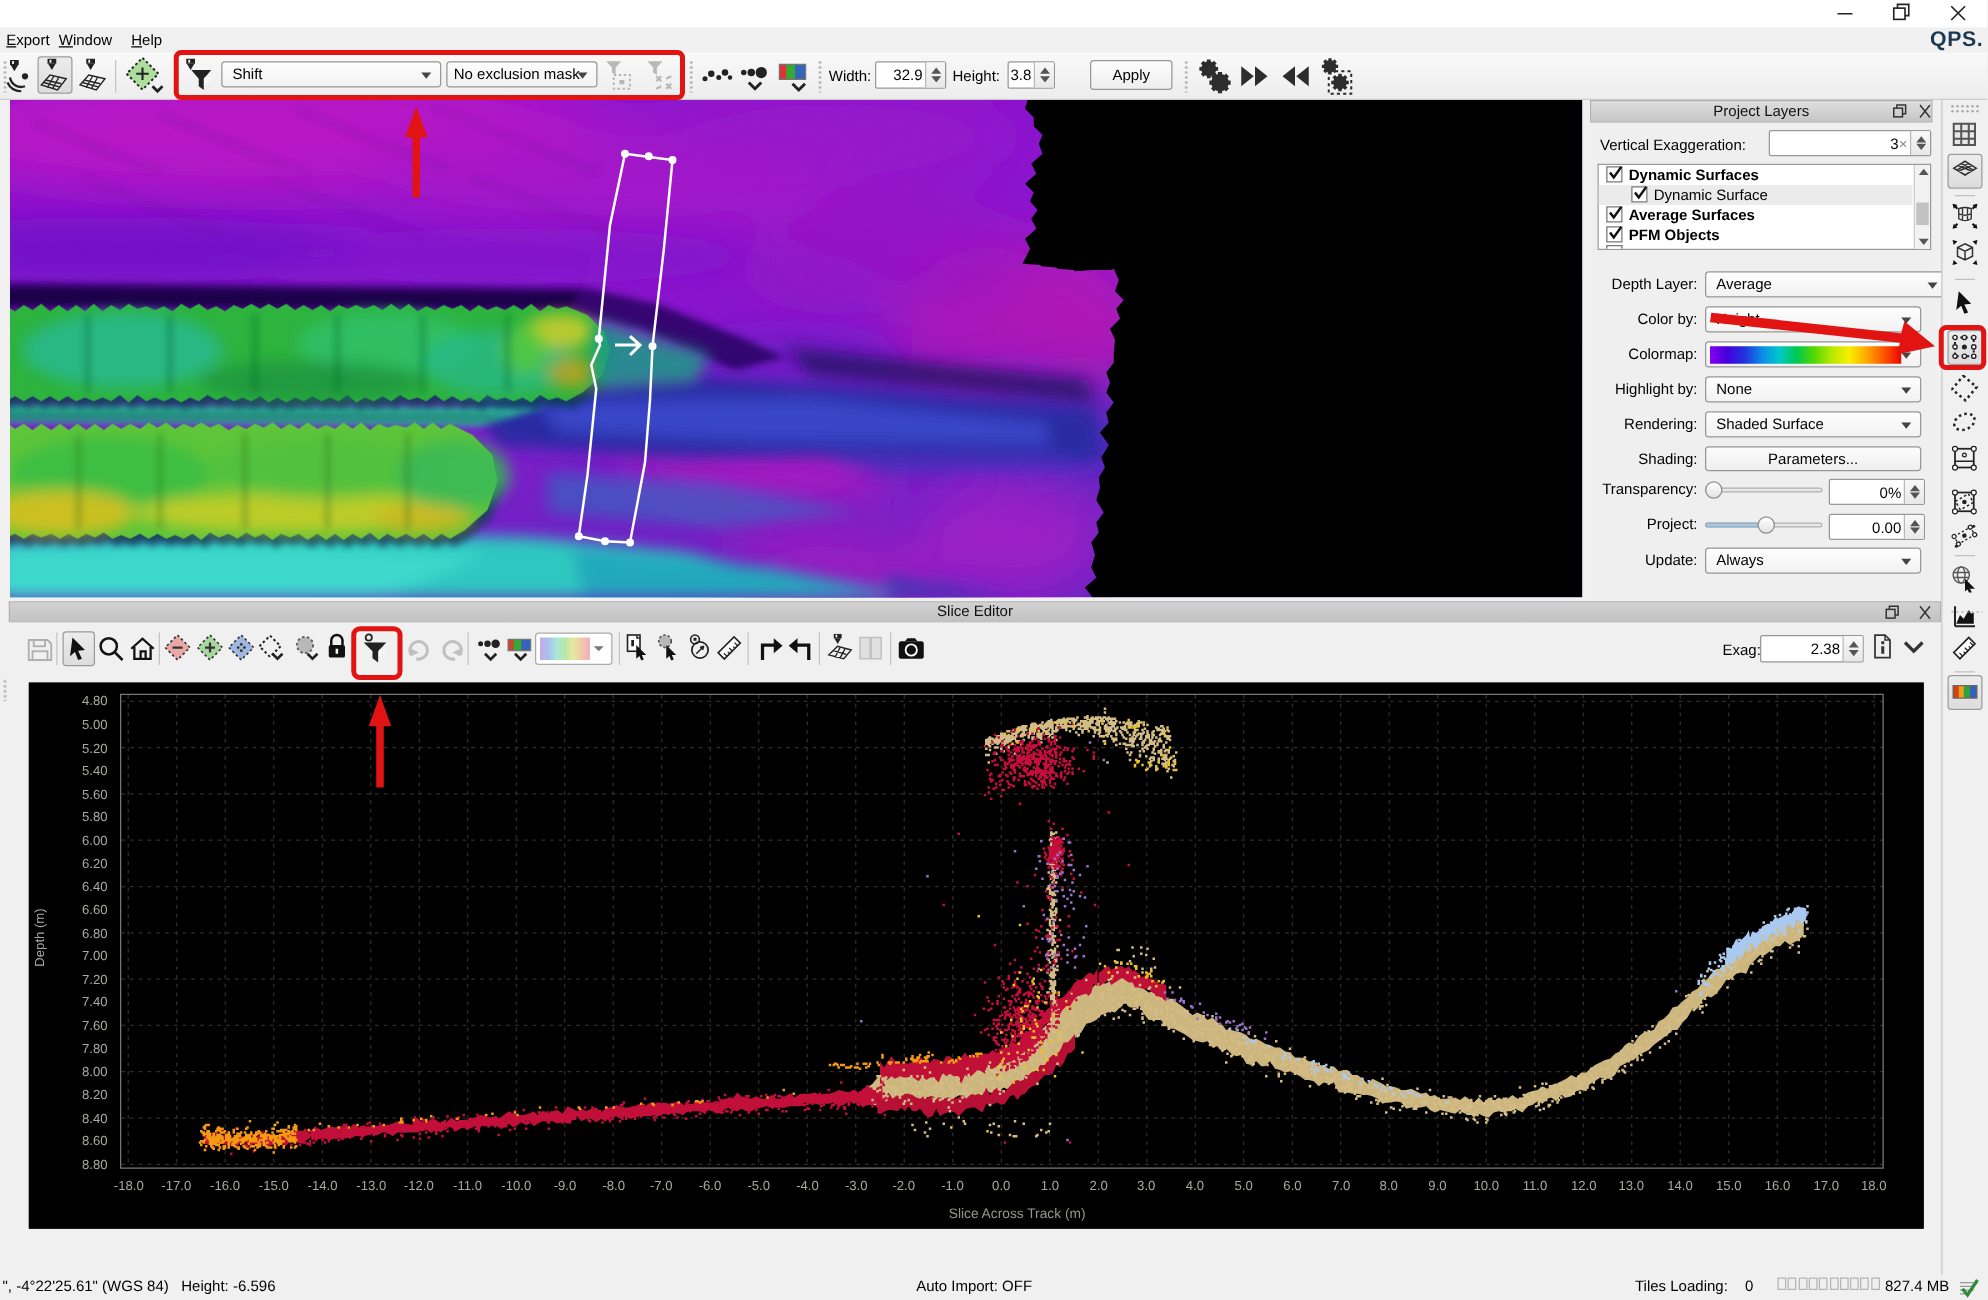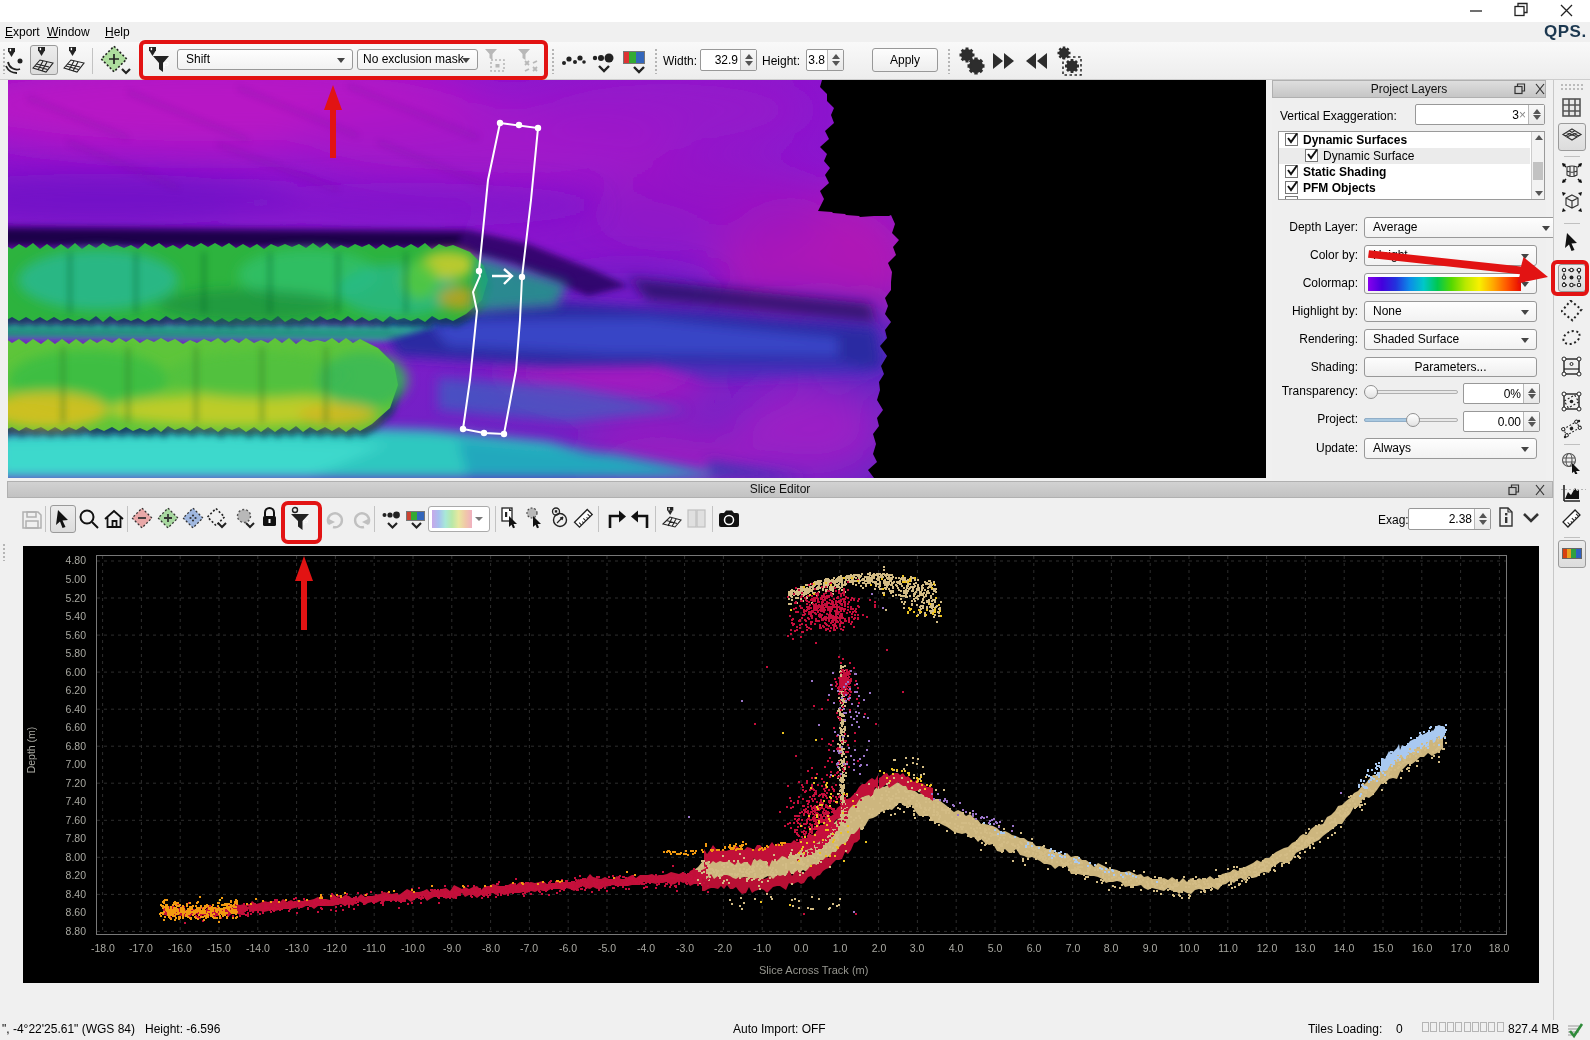--- a/index.html
+++ b/index.html
@@ -330,21 +330,21 @@
     <svg width="13" height="14">
       <path d="M2 6 L5 10 L11 1.5" stroke="#111" stroke-width="2" fill="none"></path>
     </svg>
   </div>
 <span class="lbl" style="left:1323px;top:149px;font-weight:normal">Dynamic Surface</span>
 <div class="cb" style="left:1285px;top:165px">
     <svg width="13" height="14">
       <path d="M2 6 L5 10 L11 1.5" stroke="#111" stroke-width="2" fill="none"></path>
     </svg>
   </div>
-<span class="lbl" style="left:1303px;top:165px;font-weight:bold">Static Shading</span>
+<span class="lbl" style="left:1303px;top:165px;font-weight:bold">Average Surfaces</span>
 <div class="cb" style="left:1285px;top:181px">
     <svg width="13" height="14">
       <path d="M2 6 L5 10 L11 1.5" stroke="#111" stroke-width="2" fill="none"></path>
     </svg>
   </div>
 <span class="lbl" style="left:1303px;top:181px;font-weight:bold">PFM Objects</span>
 <div class="cb" style="left:1285px;top:196px;height:3px;border-bottom:none"></div>
 <div class="abs" style="left:1531px;top:132px;width:13px;height:67px;background:#f2f2f2;border-left:1px solid #ccc">
     <div class="abs" style="left:2.5px;top:3px;width:0;height:0;border-left:4px solid transparent;border-right:4px solid transparent;border-bottom:5px solid #555"></div>
     <div class="abs" style="left:1px;top:30px;width:10px;height:18px;background:#c2c2c2"></div>

